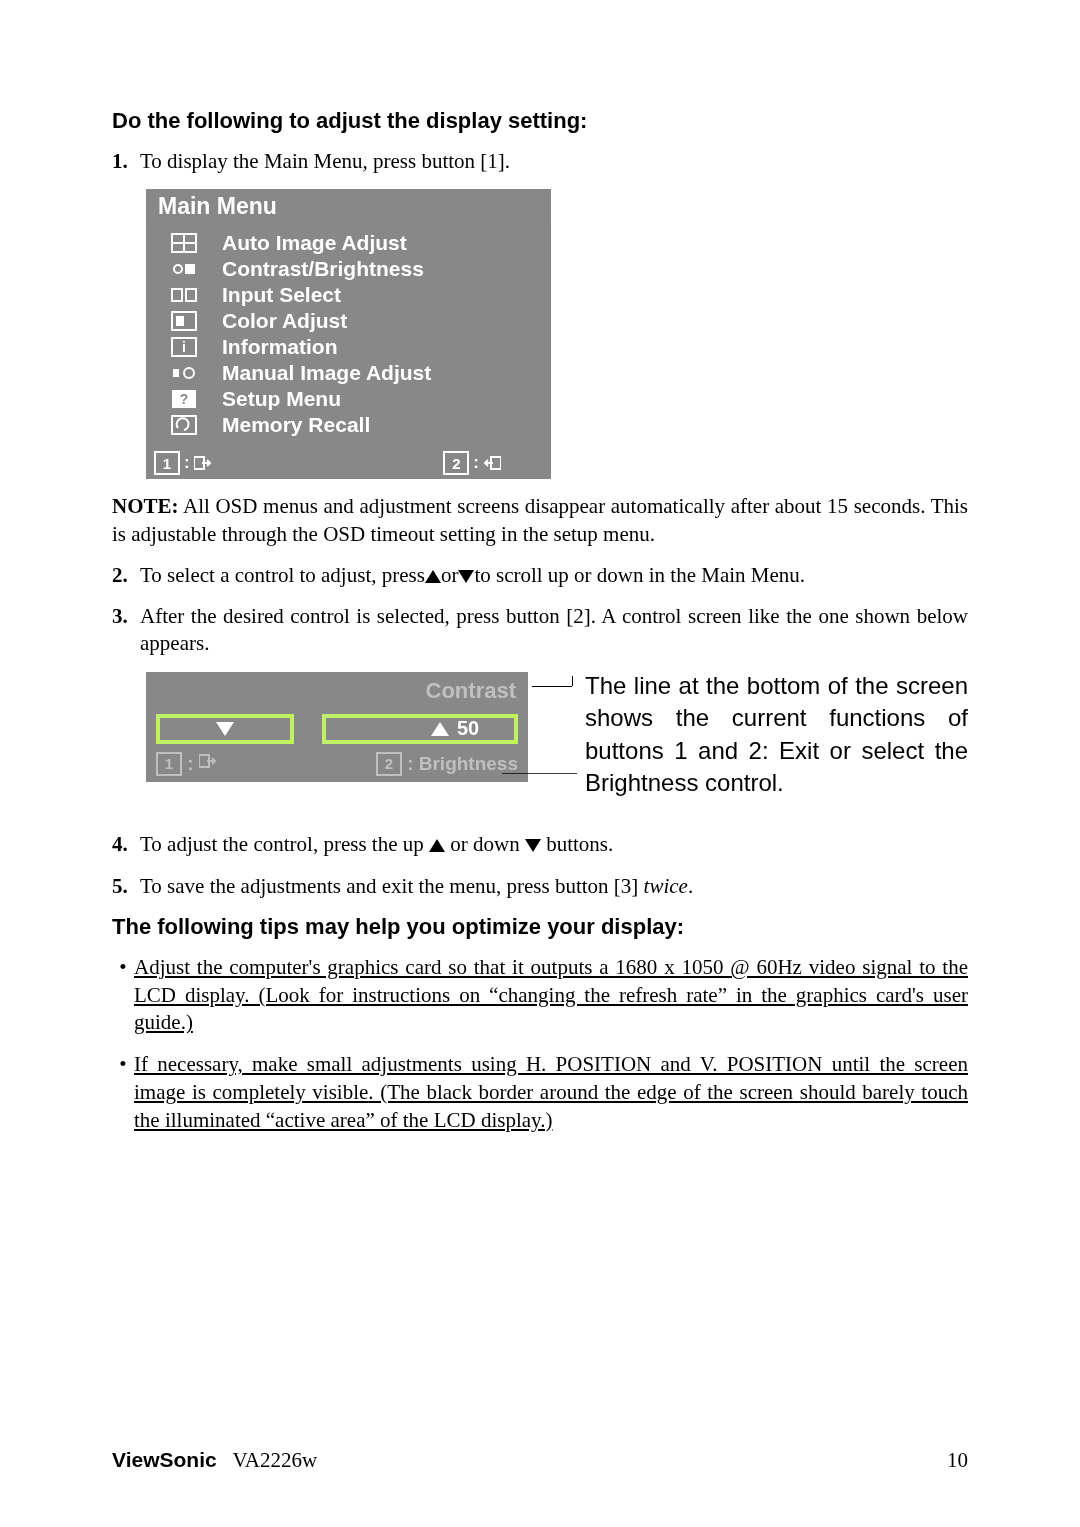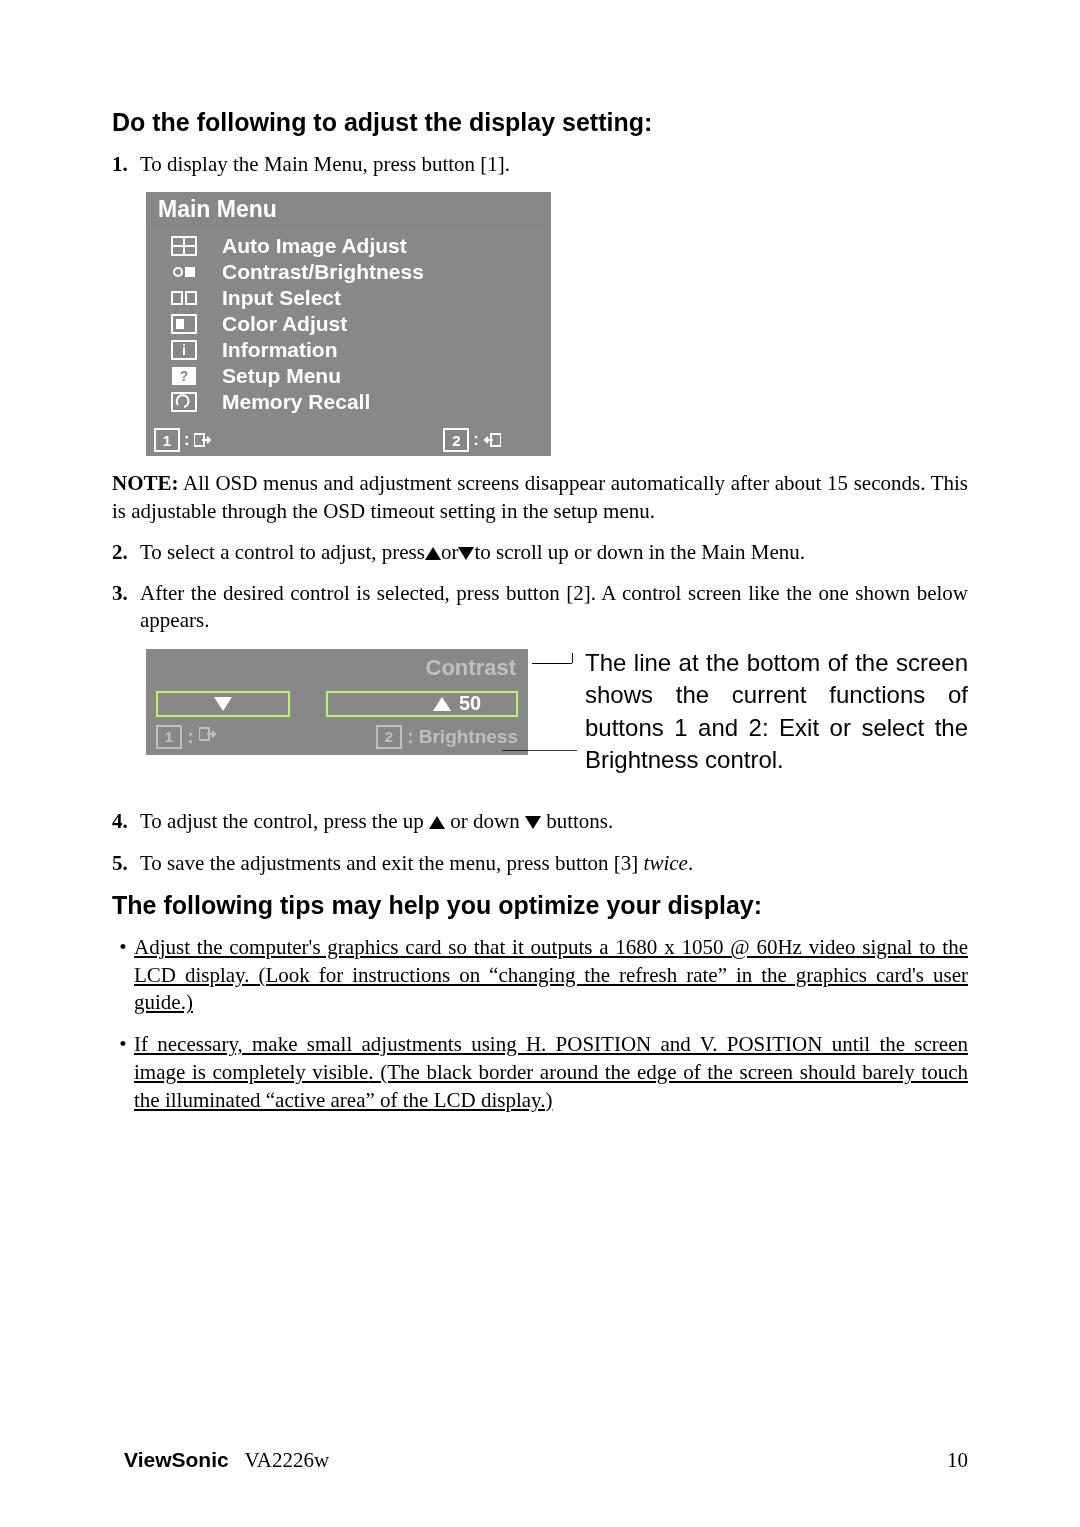--- a/index.html
+++ b/index.html
@@ -10,21 +10,21 @@
     width: 1080px;
     height: 1527px;
     position: relative;
   }
   .page {
     padding: 108px 112px 0 112px;
   }
   .bold-head {
     font-family: Arial, Helvetica, sans-serif;
     font-weight: bold;
-    font-size: 25px;
+    font-size: 22px;
     margin: 0 0 14px 0;
   }
   ol.steps, ol.steps-b, ol.steps-c {
     list-style: none;
     margin: 0;
     padding: 0;
     font-size: 21px;
   }
   ol.steps li, ol.steps-b li, ol.steps-c li {
     display: flex;
@@ -121,21 +121,21 @@
     font-family: Arial, Helvetica, sans-serif;
     background:#888;
     text-align:right;
   }
   .c-title { color:#c0c0c0; font-weight:bold; font-size:22px; padding:6px 12px; }
   .c-mid {
     display:flex; align-items:center; justify-content:space-between;
     padding:4px 10px 8px 10px;
   }
   .bar {
-    height:22px; border:2px solid #bef264; display:inline-flex; align-items:center; justify-content:center;
+    height:22px; border:4px solid #bef264; display:inline-flex; align-items:center; justify-content:center;
     background:#888;
   }
   .bar.left { width:130px; }
   .bar.right { width:188px; }
   .bar .tri-down2 {
     width:0;height:0;border-left:9px solid transparent;border-right:9px solid transparent;border-top:14px solid #fff;
   }
   .bar .tri-up2 {
     width:0;height:0;border-left:9px solid transparent;border-right:9px solid transparent;border-bottom:14px solid #fff;
     margin-left:70px;
@@ -170,21 +170,21 @@
   }
   ul.tips li .bull {
     flex: 0 0 22px;
     text-align:center;
   }
   ul.tips li .t { flex:1;text-decoration:underline; }
   .ul { text-decoration: underline; }
   .ital { font-style: italic; }
   .footer {
     position: absolute;
-    left: 124px; right: 112px;
+    left: 112px; right: 112px;
     bottom: 54px;
     display:flex; justify-content:space-between;
     font-size: 21px;
   }
   .footer .brand { font-family: Arial, Helvetica, sans-serif; font-weight: bold; }
 </style>
 </head>
 <body>
 
 <div class="page">
@@ -238,20 +238,29 @@
         <span>Color Adjust</span>
       </div>
       <div class="osd-row">
         <span class="ic">
             <svg viewBox="0 0 26 20">
               <rect x="1" y="1" width="24" height="18" fill="none" stroke="#fff" stroke-width="2"></rect>
               <text x="13" y="15" font-family="Arial" font-size="14" font-weight="bold" fill="#fff" text-anchor="middle">i</text>
             </svg>
           </span>
         <span>Information</span>
+      </div>
+      <div class="osd-row">
+        <span class="ic">
+            <svg viewBox="0 0 26 20">
+              <rect x="2" y="6" width="6" height="8" fill="#fff"></rect>
+              <circle cx="18" cy="10" r="5" fill="none" stroke="#fff" stroke-width="2"></circle>
+            </svg>
+          </span>
+        <span>Manual Image Adjust</span>
       </div>
       <div class="osd-row">
         <span class="ic">
             <svg viewBox="0 0 26 20">
               <rect x="1" y="1" width="24" height="18" fill="#fff"></rect>
               <text x="13" y="15" font-family="Arial" font-size="14" font-weight="bold" fill="#888" text-anchor="middle">?</text>
             </svg>
           </span>
         <span>Setup Menu</span>
       </div>

